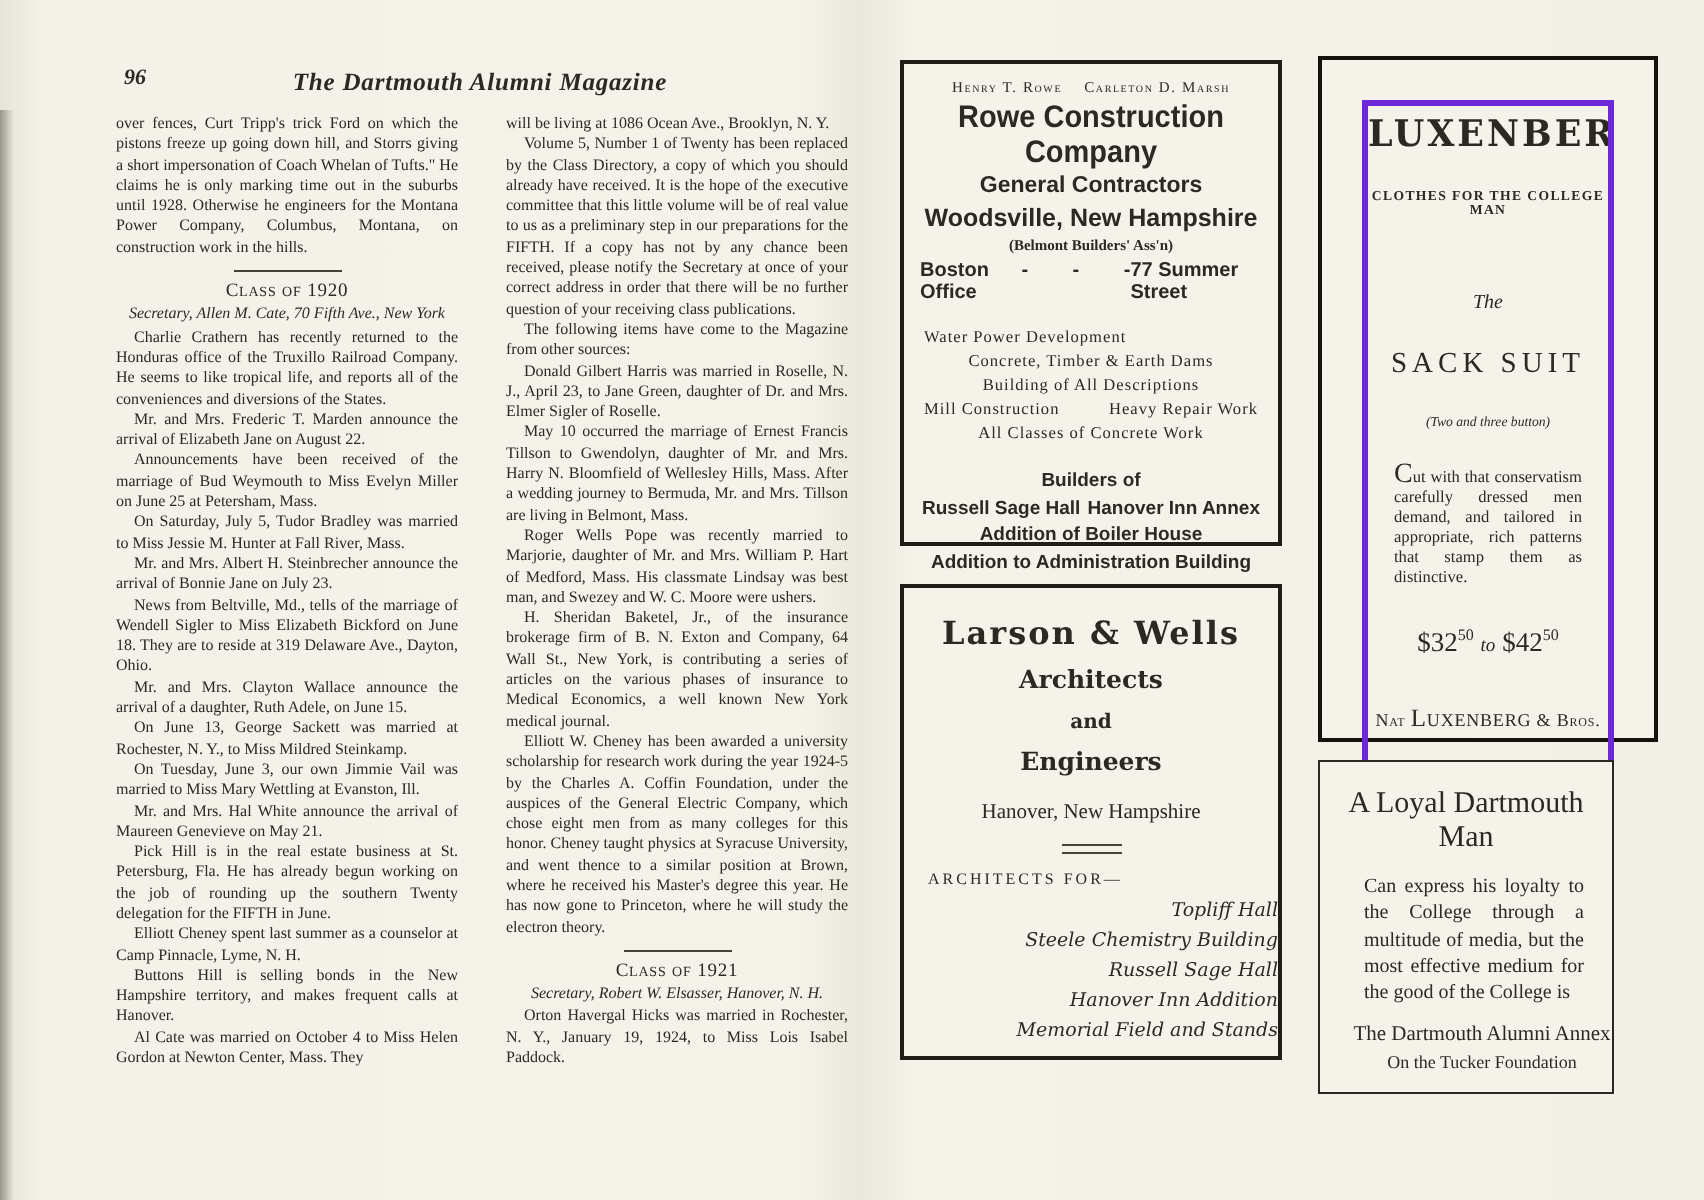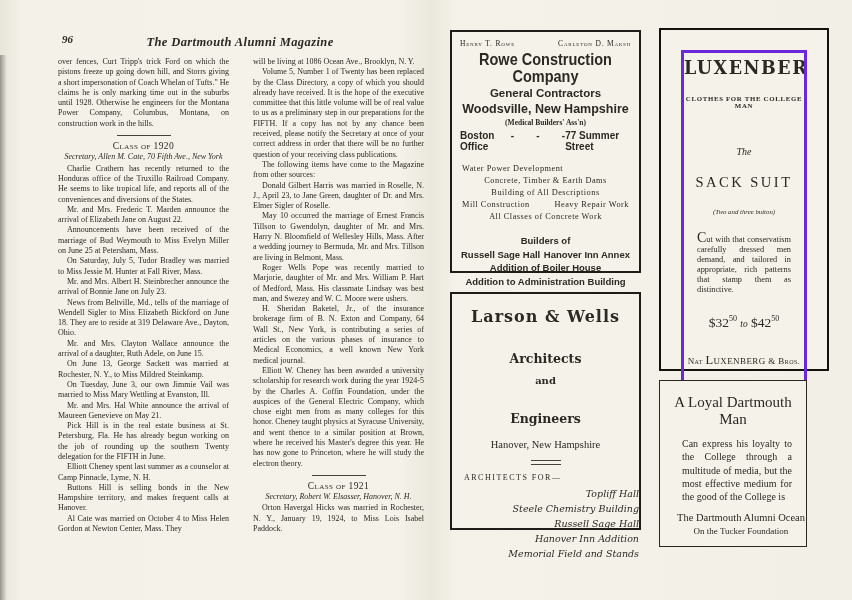--- a/index.html
+++ b/index.html
@@ -27,38 +27,38 @@
   .indent{text-indent:9px;}
   .noindent{text-indent:0;}
   .divider{width:54px;height:0;border-top:1px solid #45423a;margin:6px auto 5px;}
   .class-heading{text-align:center;font-variant:small-caps;font-size:9.5px;letter-spacing:.4px;margin:1px 0 1px;}
   .secretary{text-align:center;font-style:italic;font-size:8px;line-height:10.3px;margin-bottom:1px;}
   
   .ad{position:absolute;box-sizing:border-box;background:#f4f2e9;}
   .sans{font-family:"Liberation Sans","DejaVu Sans",sans-serif;}
   
   .ad-rowe{left:450px;top:30px;width:191px;height:243px;border:2px solid #1f1d18;}
-  .rowe-principals{display:flex;justify-content:space-between;font-variant:small-caps;font-size:7.5px;letter-spacing:.8px;padding:7px 8px 0;}
+  .rowe-principals{display:flex;justify-content:space-between;font-variant:small-caps;font-size:7.5px;letter-spacing:.8px;padding:7px 24px 0;}
   .rowe-name{text-align:center;font-weight:bold;font-size:14.5px;margin-top:4px;transform:scaleY(1.08);}
   .rowe-sub1{text-align:center;font-weight:bold;font-size:11.5px;margin-top:3px;}
   .rowe-sub2{text-align:center;font-weight:bold;font-size:12.5px;margin-top:3px;}
   .rowe-assn{text-align:center;font-weight:bold;font-size:7.5px;margin-top:2px;}
   .rowe-boston{display:flex;justify-content:space-between;font-weight:bold;font-size:10px;padding:0 8px;margin-top:3px;}
   .rowe-services{margin-top:11px;font-size:8.3px;letter-spacing:.5px;line-height:12px;padding:0 10px;}
   .rowe-services .s-left{text-align:left;}
   .rowe-services .s-center{text-align:center;}
   .rowe-services .s-split{display:flex;justify-content:space-between;}
   .rowe-builders{margin-top:11px;font-weight:bold;font-size:9.5px;line-height:13.5px;}
   .rowe-builders .b-head{text-align:center;}
   .rowe-builders .b-row{display:flex;justify-content:space-between;padding:0 9px;}
   .rowe-builders .b-center{text-align:center;}
   
   .ad-larson{left:450px;top:292px;width:191px;height:238px;border:2px solid #1f1d18;text-align:center;}
   .larson-name{font-family:"DejaVu Serif",serif;font-weight:bold;font-size:16px;letter-spacing:1px;margin-top:13px;}
-  .larson-l1,.larson-l3{font-family:"DejaVu Serif",serif;font-weight:bold;font-size:12.5px;margin-top:25px;}
+  .larson-l1,.larson-l3{font-family:"DejaVu Serif",serif;font-weight:bold;font-size:12.5px;margin-top:6px;}
   .larson-l2{font-family:"DejaVu Serif",serif;font-weight:bold;font-size:10px;margin-top:9px;}
   .larson-loc{font-size:10.5px;margin-top:13px;}
   .larson-div{width:30px;height:3px;border-top:1px solid #45423a;border-bottom:1px solid #45423a;margin:10px auto 8px;}
   .larson-archfor{font-size:8px;letter-spacing:1.5px;text-align:left;margin:6px 0 4px 12px;}
   .larson-projects{font-style:italic;font-family:"DejaVu Serif",serif;font-size:9.5px;line-height:15px;text-align:right;margin-left:40px;}
   
   .ad-lux{left:659px;top:28px;width:170px;height:343px;border:2.5px solid #14120d;}
   .lux-inner{box-sizing:border-box;border:3px solid #6d28d9;margin:20px;height:calc(100% - 5px);display:flex;flex-direction:column;overflow:hidden;gap:16px;}
   .lux-brand{font-family:"DejaVu Serif",serif;font-weight:bold;font-size:17.5px;letter-spacing:1.5px;text-transform:uppercase;text-align:center;margin-top:5px;transform:scaleY(1.05);}
   .lux-tagline{font-size:6.8px;font-weight:bold;letter-spacing:.7px;text-transform:uppercase;text-align:center;margin-top:1px;}
@@ -140,21 +140,21 @@
   </div>
 
   <div class="ad ad-rowe sans">
     <div class="rowe-principals" style="font-family:'Liberation Serif',serif;">
       <span>Henry T. Rowe</span>
       <span>Carleton D. Marsh</span>
     </div>
     <div class="rowe-name">Rowe Construction Company</div>
     <div class="rowe-sub1">General Contractors</div>
     <div class="rowe-sub2">Woodsville, New Hampshire</div>
-    <div class="rowe-assn" style="font-family:'Liberation Serif',serif;">(Medical Builders' Ass'n)</div>
+    <div class="rowe-assn" style="font-family:'Liberation Serif',serif;">(Belmont Builders' Ass'n)</div>
     <div class="rowe-boston">
       <span>Boston Office</span>
       <span style="white-space:pre;">-        -        -</span>
       <span>77 Summer Street</span>
     </div>
     <div class="rowe-services" style="font-family:'Liberation Serif',serif;">
       <div class="s-left">Water Power Development</div>
       <div class="s-center">Concrete, Timber &amp; Earth Dams</div>
       <div class="s-center">Building of All Descriptions</div>
       <div class="s-split">
@@ -276,16 +276,16 @@
           <div>Exeter, N. H.</div>
         </div>
       </div>
       <div class="lux-footer sans">Our style memo. book sent free on request</div>
     </div>
   </div>
 
   <div class="ad ad-loyal">
     <div class="loyal-heading">A Loyal Dartmouth Man</div>
     <p class="loyal-body">Can express his loyalty to the College through a multitude of media, but the most effective medium for the good of the College is</p>
-    <div class="loyal-fund">The Dartmouth Alumni Ocean</div>
+    <div class="loyal-fund">The Dartmouth Alumni Annex</div>
     <div class="loyal-foundation">On the Tucker Foundation</div>
   </div>
 </div>
 
 </body></html>

